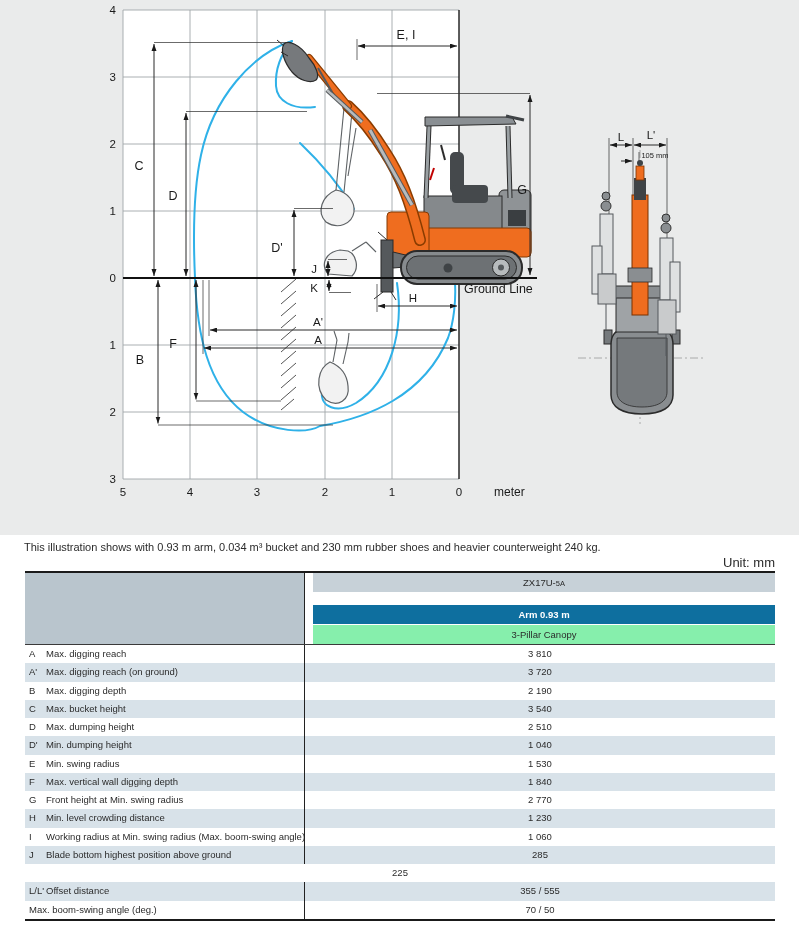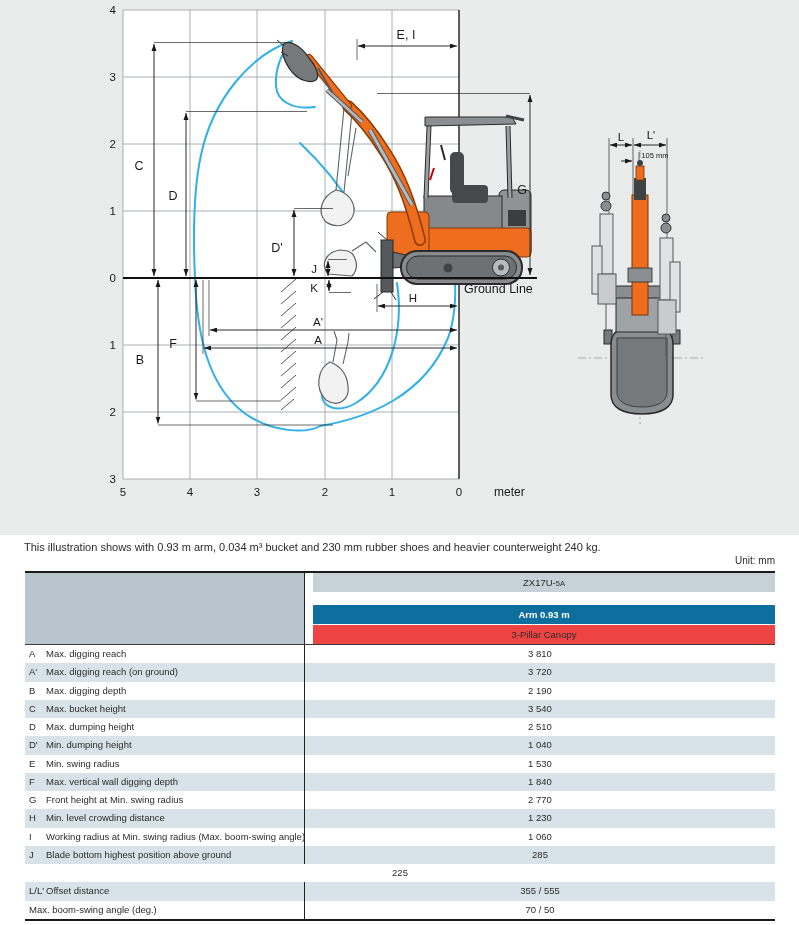--- a/index.html
+++ b/index.html
@@ -10,32 +10,32 @@
   .grid{stroke:#a0a6a9;stroke-width:0.9;}
   .dim{stroke:#2b2b2b;stroke-width:1;fill:none;}
   .ext{stroke:#2b2b2b;stroke-width:0.7;fill:none;}
   .hatch{stroke:#555;stroke-width:1;}
   .blue{stroke:#2fb1e8;stroke-width:2;fill:none;stroke-linecap:round;}
   .ghost{stroke:#5e6265;stroke-width:1.2;fill:#f2f2f2;}
   .ghostline{stroke:#5e6265;stroke-width:1.1;fill:none;}
   .lab{font-size:12.5px;}
   .lab-s{font-size:11.5px;}
   #note{position:absolute;left:24px;top:541px;font-size:11px;color:#2b2b2b;}
-  #unit-note{position:absolute;right:24px;top:555px;font-size:10px;color:#2b2b2b;}
+  #unit-note{position:absolute;right:24px;top:555px;font-size:13px;color:#2b2b2b;}
   
   #spec-table{position:absolute;left:25px;top:571px;width:750px;
               border-top:2px solid #1a1a1a;border-bottom:2px solid #1a1a1a;font-size:9.5px;}
   .thead{display:flex;border-bottom:1px solid #3a3a3a;gap:8px;}
   .th-left{width:280px;background:#b9c5cd;border-right:1.2px solid #222;box-sizing:border-box;}
   .th-right{flex:1;display:flex;flex-direction:column;}
   .th-cell{height:19px;line-height:19px;text-align:center;}
   .th-model{background:#c7d1d8;border-bottom:1px solid #fff;}
   .th-model .small{font-size:7.5px;}
   .th-arm{background:#0e6f9f;color:#fff;font-weight:bold;border-bottom:1px solid #fff;margin-top:12px;}
-  .th-canopy{background:#ef4444;}
+  .th-canopy{background:#86efac;}
   .tr{display:flex;height:18.27px;line-height:18.27px;background:#fff;}
   .tr.alt{background:#d8e2e9;}
   .td-label{width:280px;box-sizing:border-box;padding-left:4px;border-right:1.2px solid #222;
             white-space:nowrap;overflow:hidden;}
   .key{display:inline-block;min-width:17px;}
   .td-value{flex:1;text-align:center;}
 </style>
 </head>
 <body>
 

